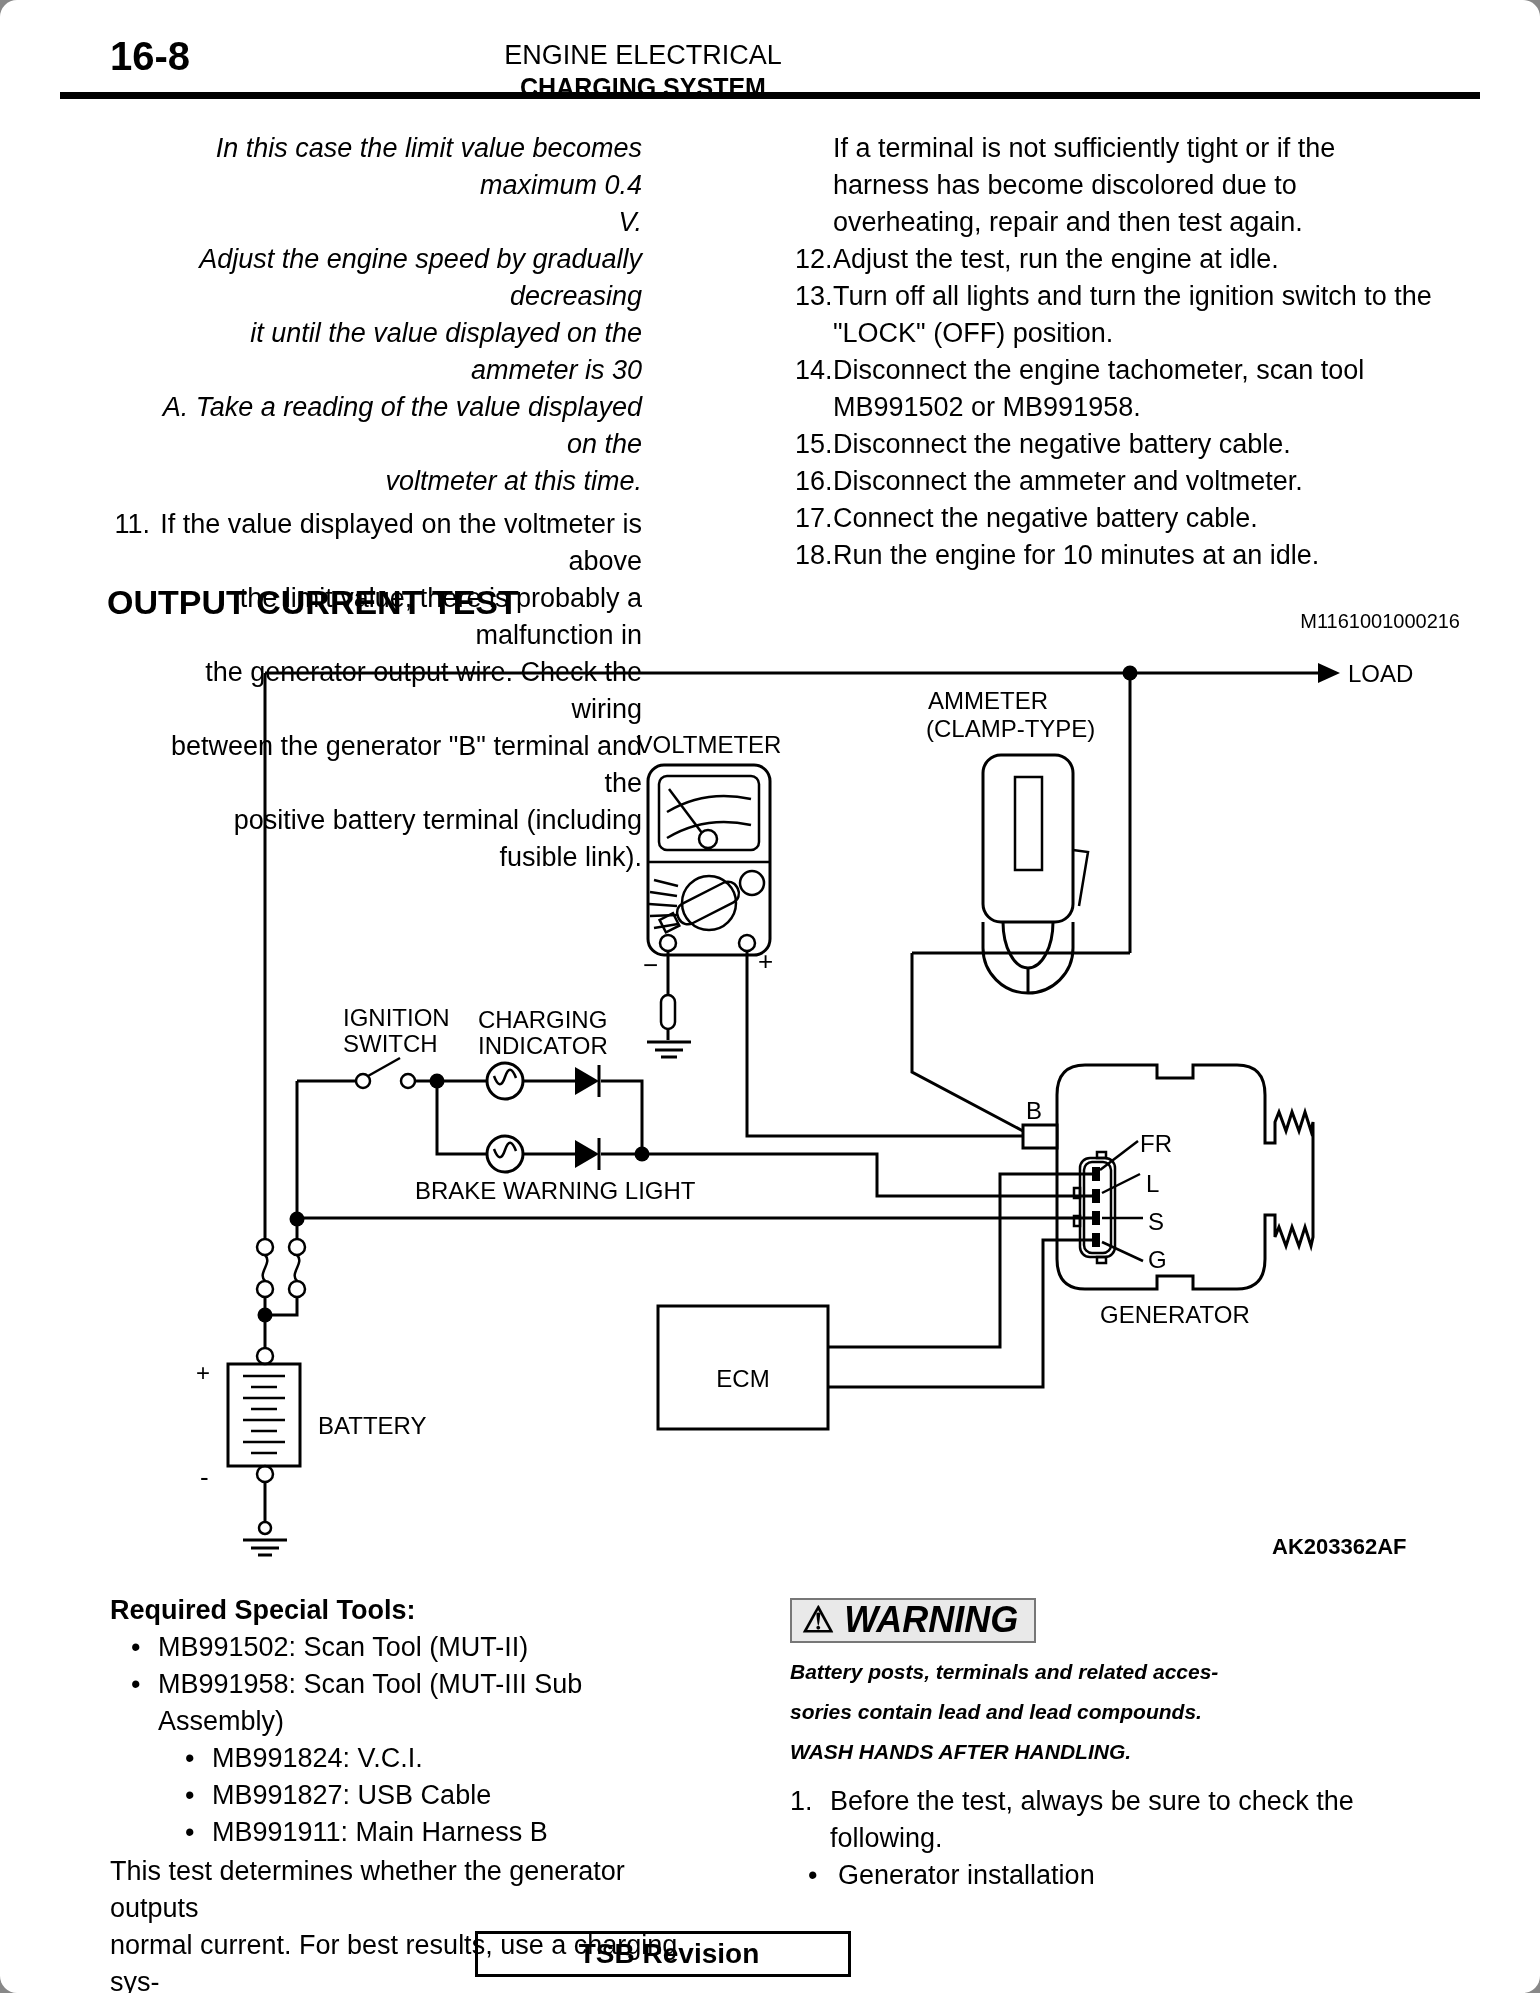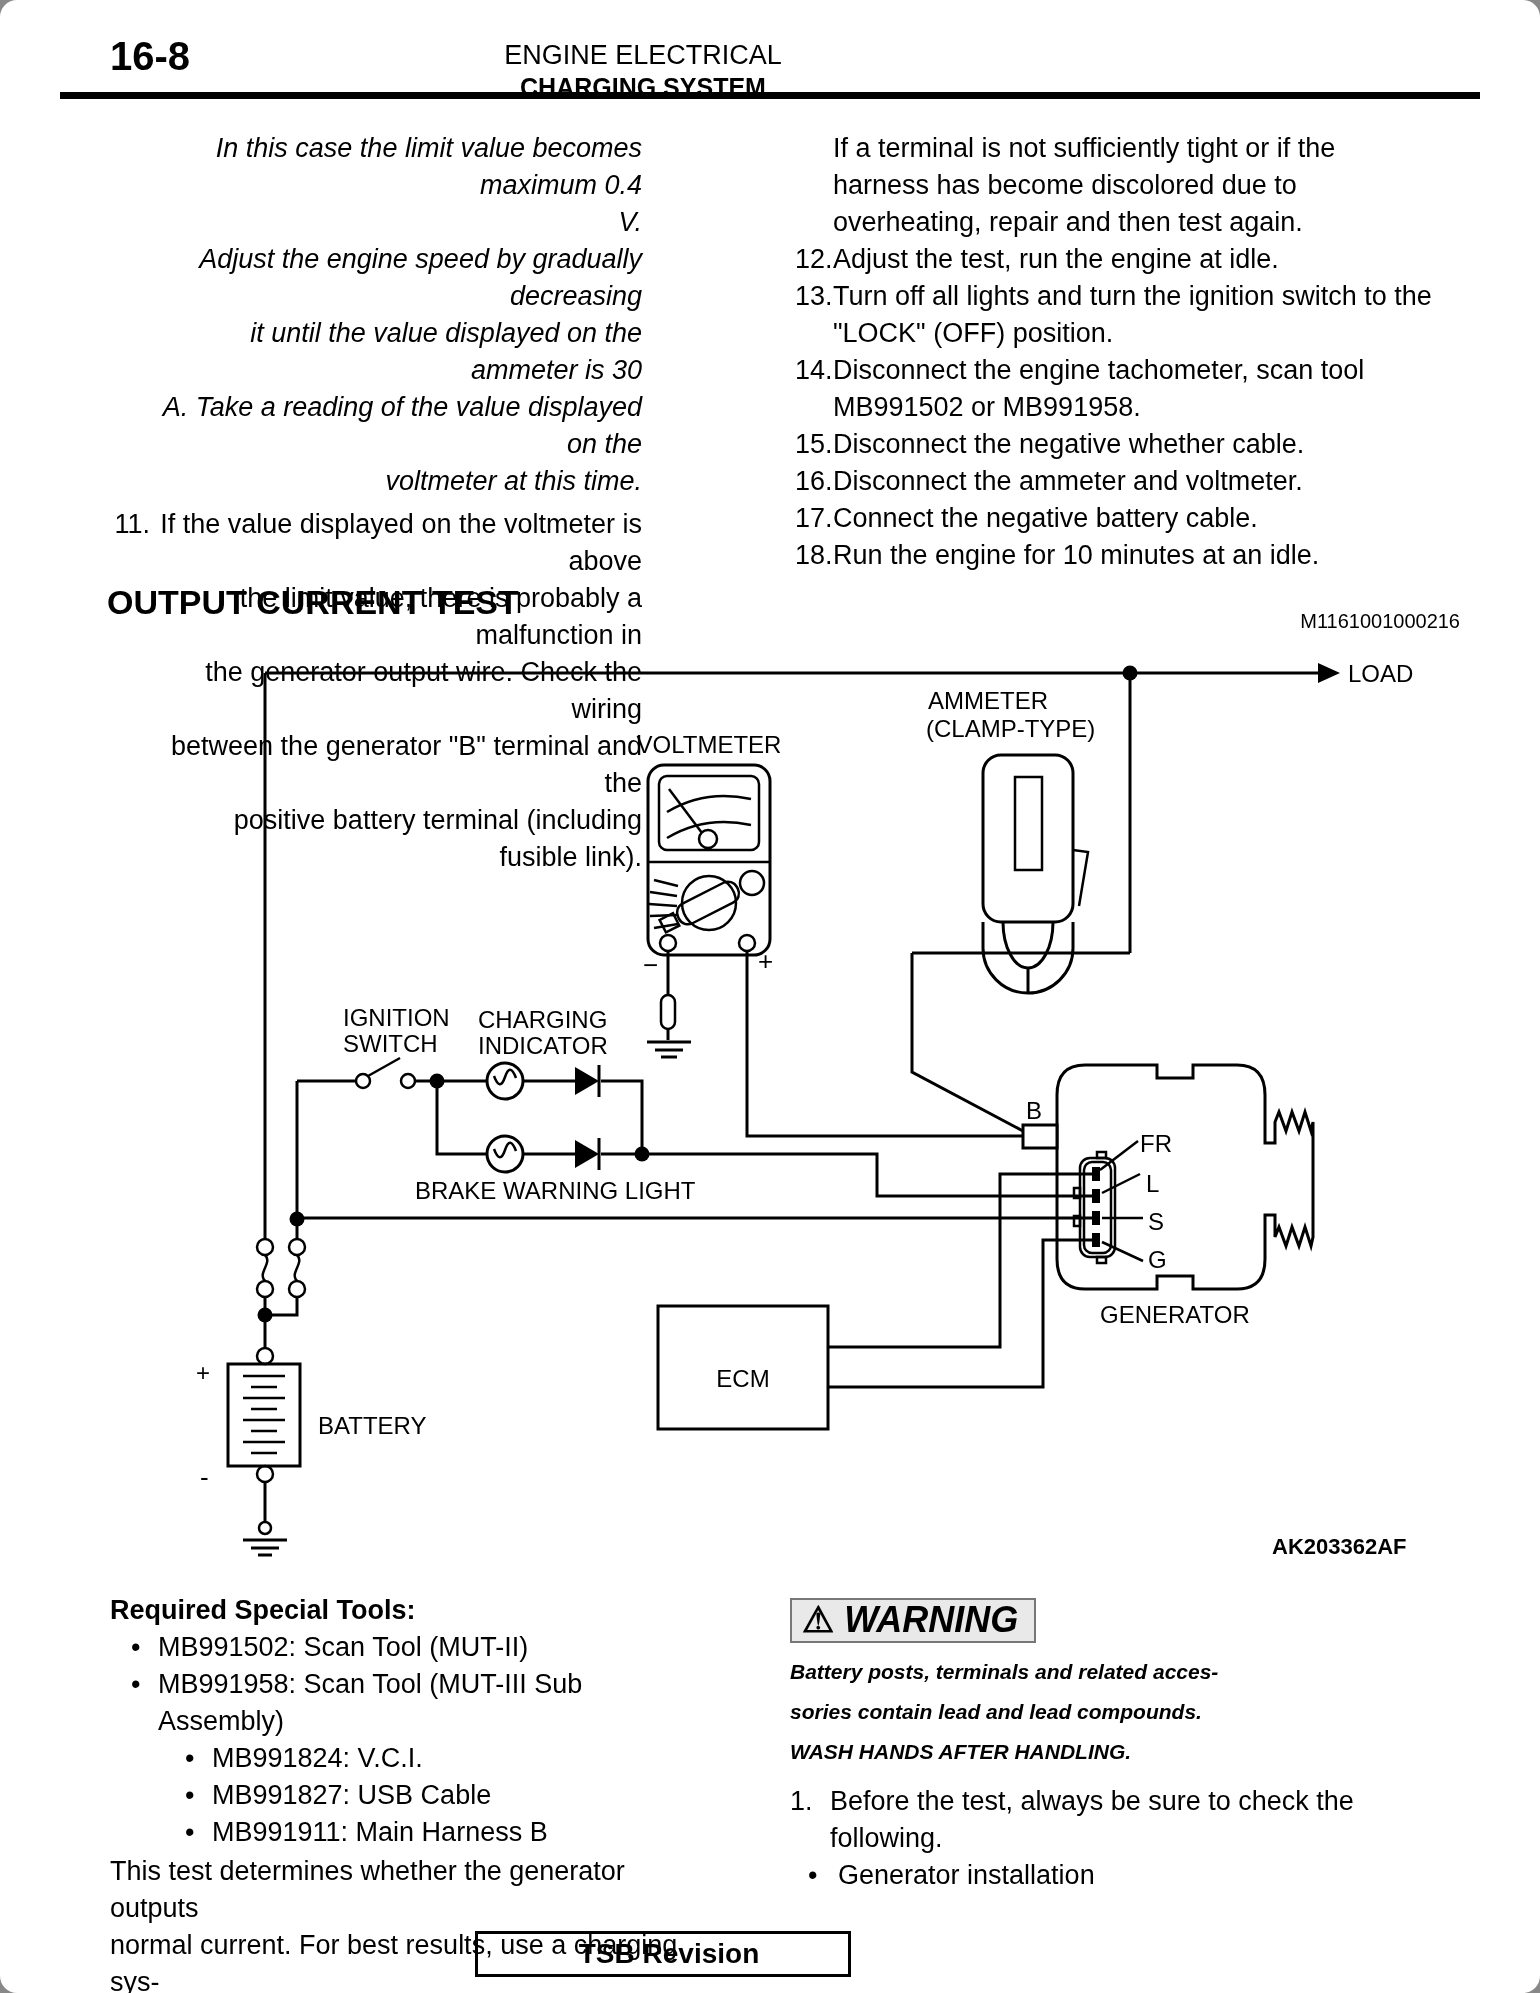--- a/index.html
+++ b/index.html
@@ -102,21 +102,21 @@
         <span class="txt">Turn off all lights and turn the ignition switch to the
 "LOCK" (OFF) position.</span>
       </div>
     <div class="item">
         <span class="num">14.</span>
         <span class="txt">Disconnect the engine tachometer, scan tool
 MB991502 or MB991958.</span>
       </div>
     <div class="item">
         <span class="num">15.</span>
-        <span class="txt">Disconnect the negative whether cable.</span>
+        <span class="txt">Disconnect the negative battery cable.</span>
       </div>
     <div class="item">
         <span class="num">16.</span>
         <span class="txt">Disconnect the ammeter and voltmeter.</span>
       </div>
     <div class="item">
         <span class="num">17.</span>
         <span class="txt">Connect the negative battery cable.</span>
       </div>
     <div class="item">

